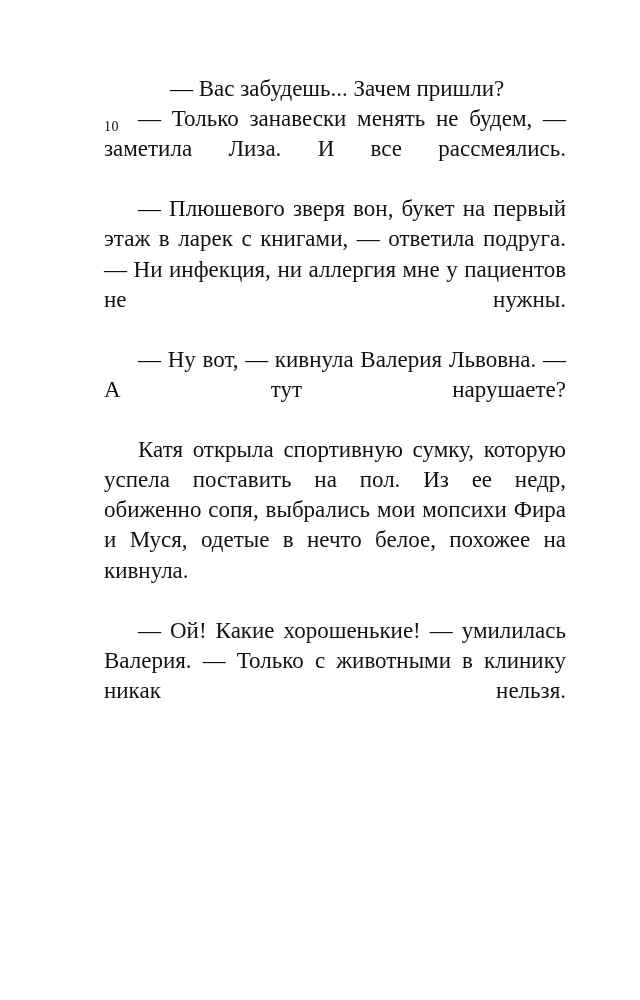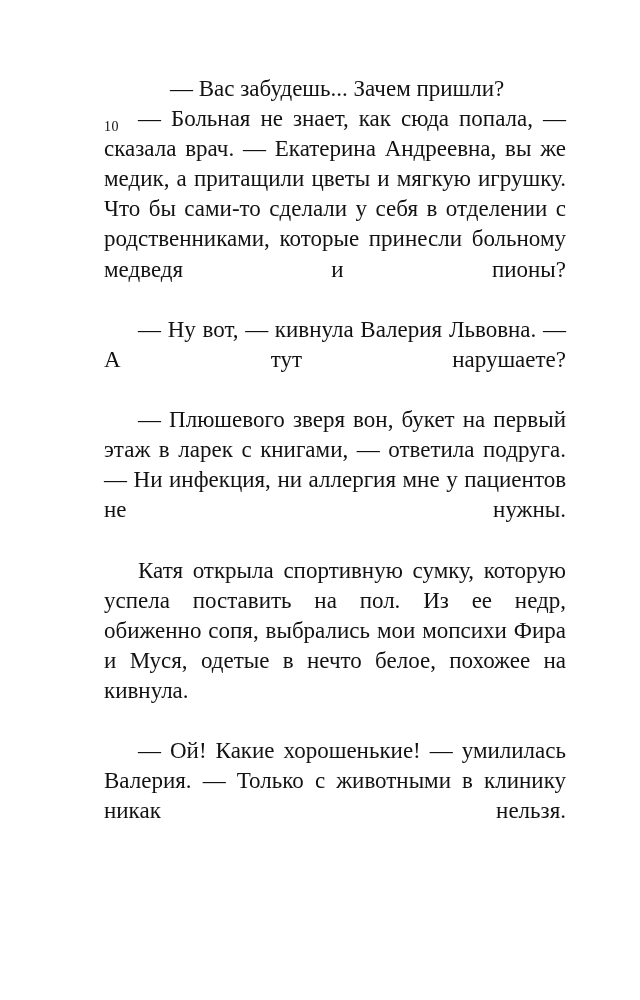--- a/index.html
+++ b/index.html
@@ -68,21 +68,21 @@
 </style>
 </head>
 <body>
 
 <div class="page">
 
   <div class="page-number">10</div>
 
   <div class="text-block">
     <p class="first-line-gap no-stretch">— Вас забудешь... Зачем пришли?</p>
-    <p class="indent">— Больная не знает, как сюда попала, — сказала врач. — Екатерина Андреевна, вы же медик, а притащили цветы и мягкую игрушку. Что бы сами-то сделали у себя в отделении с родственниками, которые принесли больному медведя и пионы?</p>
+    <p class="indent">— Только занавески менять не будем, — заметила Лиза. И все рассмеялись.</p>
+    <p class="indent">— Плюшевого зверя вон, букет на первый этаж в ларек с книгами, — ответила подруга. — Ни инфекция, ни аллергия мне у пациентов не нужны.</p>
     <p class="indent">— Ну вот, — кивнула Валерия Львовна. — А тут нарушаете?</p>
-    <p class="indent">— Плюшевого зверя вон, букет на первый этаж в ларек с книгами, — ответила подруга. — Ни инфекция, ни аллергия мне у пациентов не нужны.</p>
     <p class="indent">Катя открыла спортивную сумку, которую успела поставить на пол. Из ее недр, обиженно сопя, выбрались мои мопсихи Фира и Муся, одетые в нечто белое, похожее на кивнула.</p>
     <p class="indent">— Ой! Какие хорошенькие! — умилилась Валерия. — Только с животными в клинику никак нельзя.</p>
 
   </div>
 
 </div>
 
 </body></html>

